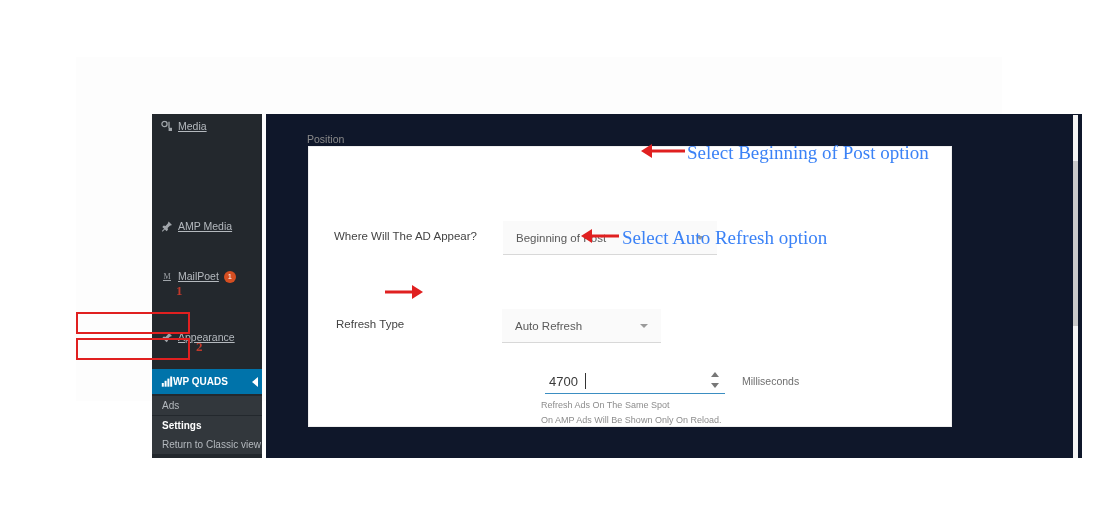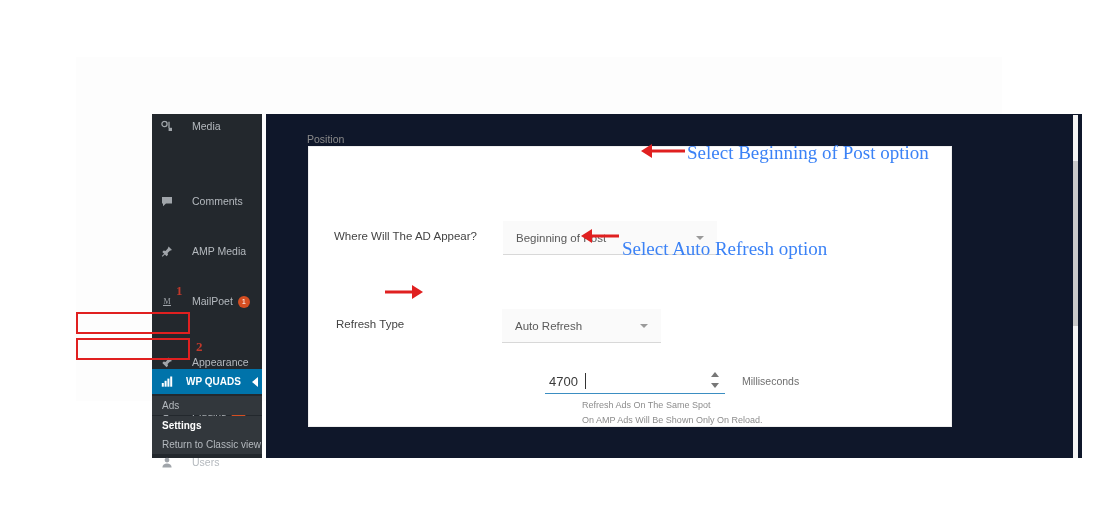--- a/index.html
+++ b/index.html
@@ -20,40 +20,41 @@
   }
 
   
   #sidebar{
     position:absolute;left:76px;top:57px;width:110px;height:344px;
     background:#23282d;
   }
   .menu-item{
     position:relative;height:25px;line-height:25px;
     color:#b4b9be;font-size:10.5px;
-    padding-left:40px;white-space:nowrap;
+    padding-left:26px;white-space:nowrap;
     box-sizing:border-box;
+    text-decoration:underline;
   }
   .menu-item .ico{
     position:absolute;left:8px;top:50%;transform:translateY(-50%);
     width:13px;height:13px;color:#a0a5aa;
     display:flex;align-items:center;justify-content:center;
   }
   .menu-item .ico svg{display:block;}
   .badge{
     display:inline-block;min-width:12px;height:12px;line-height:12px;
     border-radius:6px;background:#d54e21;color:#fff;
     font-size:7.5px;text-align:center;padding:0 3px;
     margin-left:5px;vertical-align:middle;box-sizing:border-box;
   }
   
   #wpquads{
     position:absolute;left:0;top:255px;width:110px;height:25px;
     background:#0073aa;color:#fff;font-weight:bold;font-size:10px;
-    line-height:25px;padding-left:34px;box-sizing:border-box;
+    line-height:25px;padding-left:21px;box-sizing:border-box;
     white-space:nowrap;
   }
   #wpquads .ico{position:absolute;left:8px;top:50%;transform:translateY(-50%);
     width:13px;height:13px;color:#fff;display:flex;align-items:center;justify-content:center;}
   #wpquads .caret{
     position:absolute;right:4px;top:50%;transform:translateY(-50%);
     width:0;height:0;border-top:5px solid transparent;border-bottom:5px solid transparent;
     border-right:6px solid #fff;
   }
   .submenu-item{
@@ -118,21 +119,21 @@
   .spin{
     position:absolute;right:6px;width:0;height:0;
     border-left:4px solid transparent;border-right:4px solid transparent;
   }
   #spin-up{top:4px;border-bottom:5px solid #777;}
   #spin-down{top:15px;border-top:5px solid #777;}
   #ms-label{
     position:absolute;left:433px;top:228px;color:#6f6f6f;font-size:10.5px;
   }
   .helptext{
-    position:absolute;left:232px;color:#8d8d8d;font-size:9px;margin-left:41px;
+    position:absolute;left:232px;color:#8d8d8d;font-size:9px;
   }
   #help1{top:253px;}
   #help2{top:268px;}
 
   
   .arrow{position:absolute;height:0;}
   .arrow .shaft{position:absolute;top:50%;height:3px;background:#e02020;transform:translateY(-50%);}
   .arrow .head{position:absolute;top:50%;width:0;height:0;
     border-top:7px solid transparent;border-bottom:7px solid transparent;
     transform:translateY(-50%);}
@@ -174,28 +175,20 @@
           <svg width="12" height="12" viewBox="0 0 12 12">
               <circle cx="3.5" cy="3.5" r="2.6" fill="none" stroke="currentColor" stroke-width="1.3"></circle>
               <path d="M8 1.2v6.2" stroke="currentColor" stroke-width="1.3" fill="none"></path>
               <rect x="7.6" y="7.3" width="3.4" height="3.2" fill="currentColor"></rect>
             </svg>
         </span>
         <span>Media</span>
       </div>
 
 
-      <div class="menu-item" style="top:50px;">
-        <span class="ico">
-          <svg width="12" height="12" viewBox="0 0 12 12">
-              <path d="M1 1.5h10v6.5H5l-3 2.8V8H1z" fill="currentColor"></path>
-            </svg>
-        </span>
-        <span>Comments</span>
-      </div>
 
       <div class="menu-item" style="top:75px;">
         <span class="ico">
           <svg width="12" height="12" viewBox="0 0 12 12">
               <path d="M7.6 1 11 4.4 8.9 5.2 6.6 7.5 7 9.3 5.6 10.7 1.3 6.4 2.7 5l1.8.4L6.8 3.1z" fill="currentColor"></path>
               <path d="M4.2 7.8 1.2 10.8" stroke="currentColor" stroke-width="1.1"></path>
             </svg>
         </span>
         <span>AMP Media</span>
       </div>
@@ -307,20 +300,20 @@
   <div class="arrow left" style="left:641px;top:151px;width:44px;">
     <span class="head"></span>
       <span class="shaft"></span>
   </div>
   <div class="annot-text" style="left:687px;top:142px;">Select Beginning of Post option</div>
 
   <div class="arrow left" style="left:581px;top:236px;width:38px;">
     <span class="head"></span>
       <span class="shaft"></span>
   </div>
-  <div class="annot-text" style="left:622px;top:238px;">Select Auto Refresh option</div>
+  <div class="annot-text" style="left:622px;top:227px;">Select Auto Refresh option</div>
 
   <div class="arrow right" style="left:385px;top:292px;width:38px;">
     <span class="shaft"></span>
       <span class="head"></span>
   </div>
 
 </div>
 
 </body></html>

